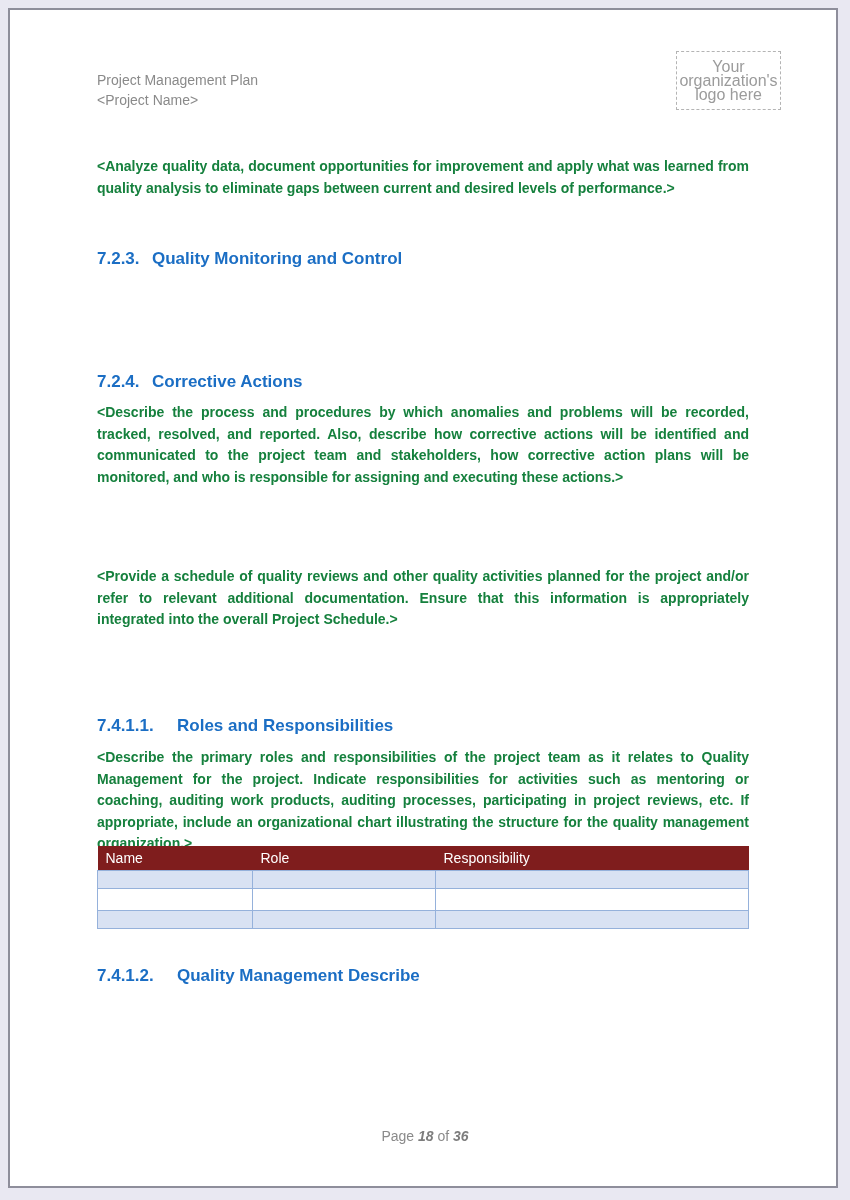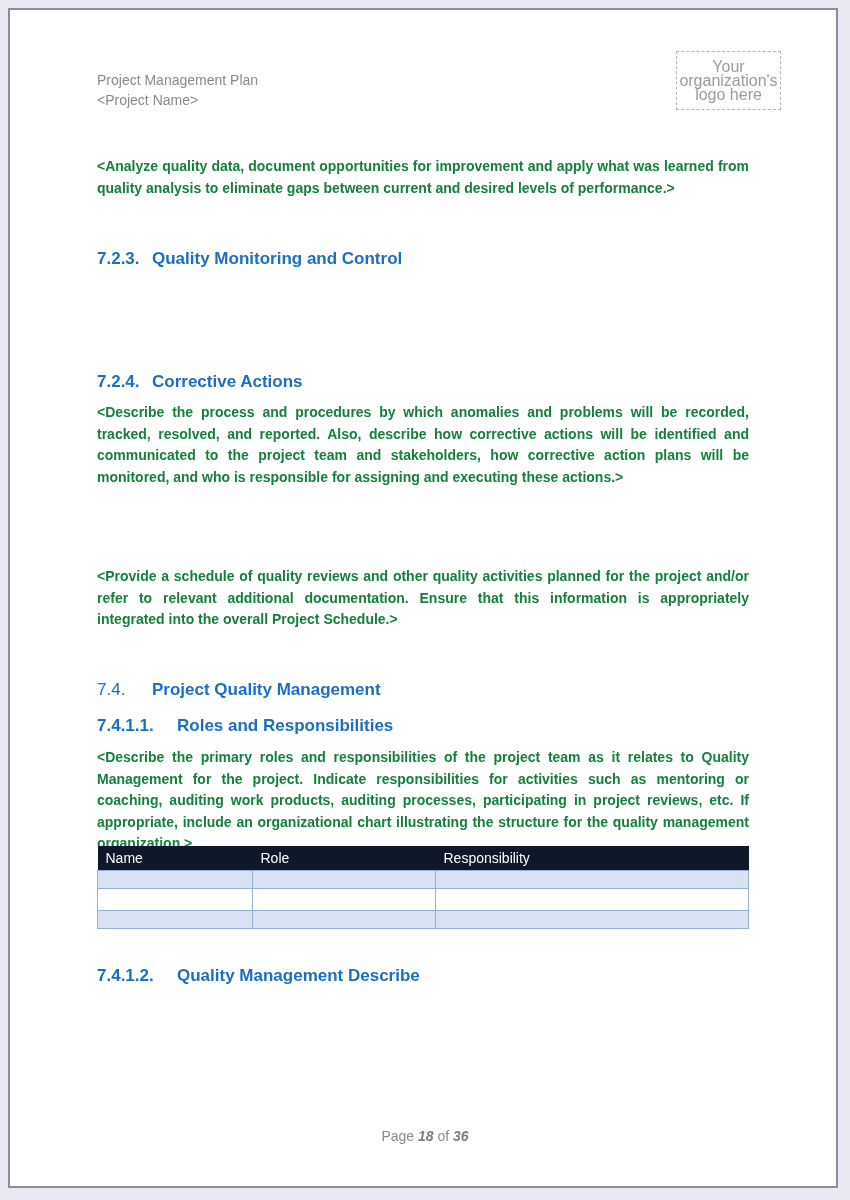--- a/index.html
+++ b/index.html
@@ -56,21 +56,21 @@
     font-weight: bold;
   }
 
   
   .qtable {
     left: 87px; top: 818px; width: 651px;
     border-collapse: collapse;
     table-layout: fixed;
   }
   .qtable th {
-    background: #0f172a;
+    background: #7f1d1d;
     color: #ffffff;
     font-size: 14px; font-weight: normal;
     text-align: left;
     height: 24px;
     padding: 0 0 0 8px;
   }
   .qtable td {
     border: 1px solid #95b1db;
     height: 17px;
     padding: 0 4px;
@@ -111,23 +111,20 @@
     <span class="hnum">7.2.3.</span><span>Quality Monitoring and Control</span>
   </div>
 
   <div class="abs hd" style="top:342px">
     <span class="hnum">7.2.4.</span><span>Corrective Actions</span>
   </div>
   <div class="abs para" style="top:374px">&lt;Describe the process and procedures by which anomalies and problems will be recorded, tracked, resolved, and reported. Also, describe how corrective actions will be identified and communicated to the project team and stakeholders, how corrective action plans will be monitored, and who is responsible for assigning and executing these actions.&gt;</div>
 
   <div class="abs para" style="top:538px">&lt;Provide a schedule of quality reviews and other quality activities planned for the project and/or refer to relevant additional documentation. Ensure that this information is appropriately integrated into the overall Project Schedule.&gt;</div>
 
-  <div class="abs hd" style="top:650px">
-    <span class="hnum light">7.4.</span><span>Project Quality Management</span>
-  </div>
 
   <div class="abs hd" style="top:686px">
     <span class="hnum wide">7.4.1.1.</span><span>Roles and Responsibilities</span>
   </div>
   <div class="abs para" style="top:719px">&lt;Describe the primary roles and responsibilities of the project team as it relates to Quality Management for the project. Indicate responsibilities for activities such as mentoring or coaching, auditing work products, auditing processes, participating in project reviews, etc. If appropriate, include an organizational chart illustrating the structure for the quality management organization.&gt;</div>
 
   <table class="abs qtable">
     <colgroup>
       <col class="col-name">
         <col class="col-role">

